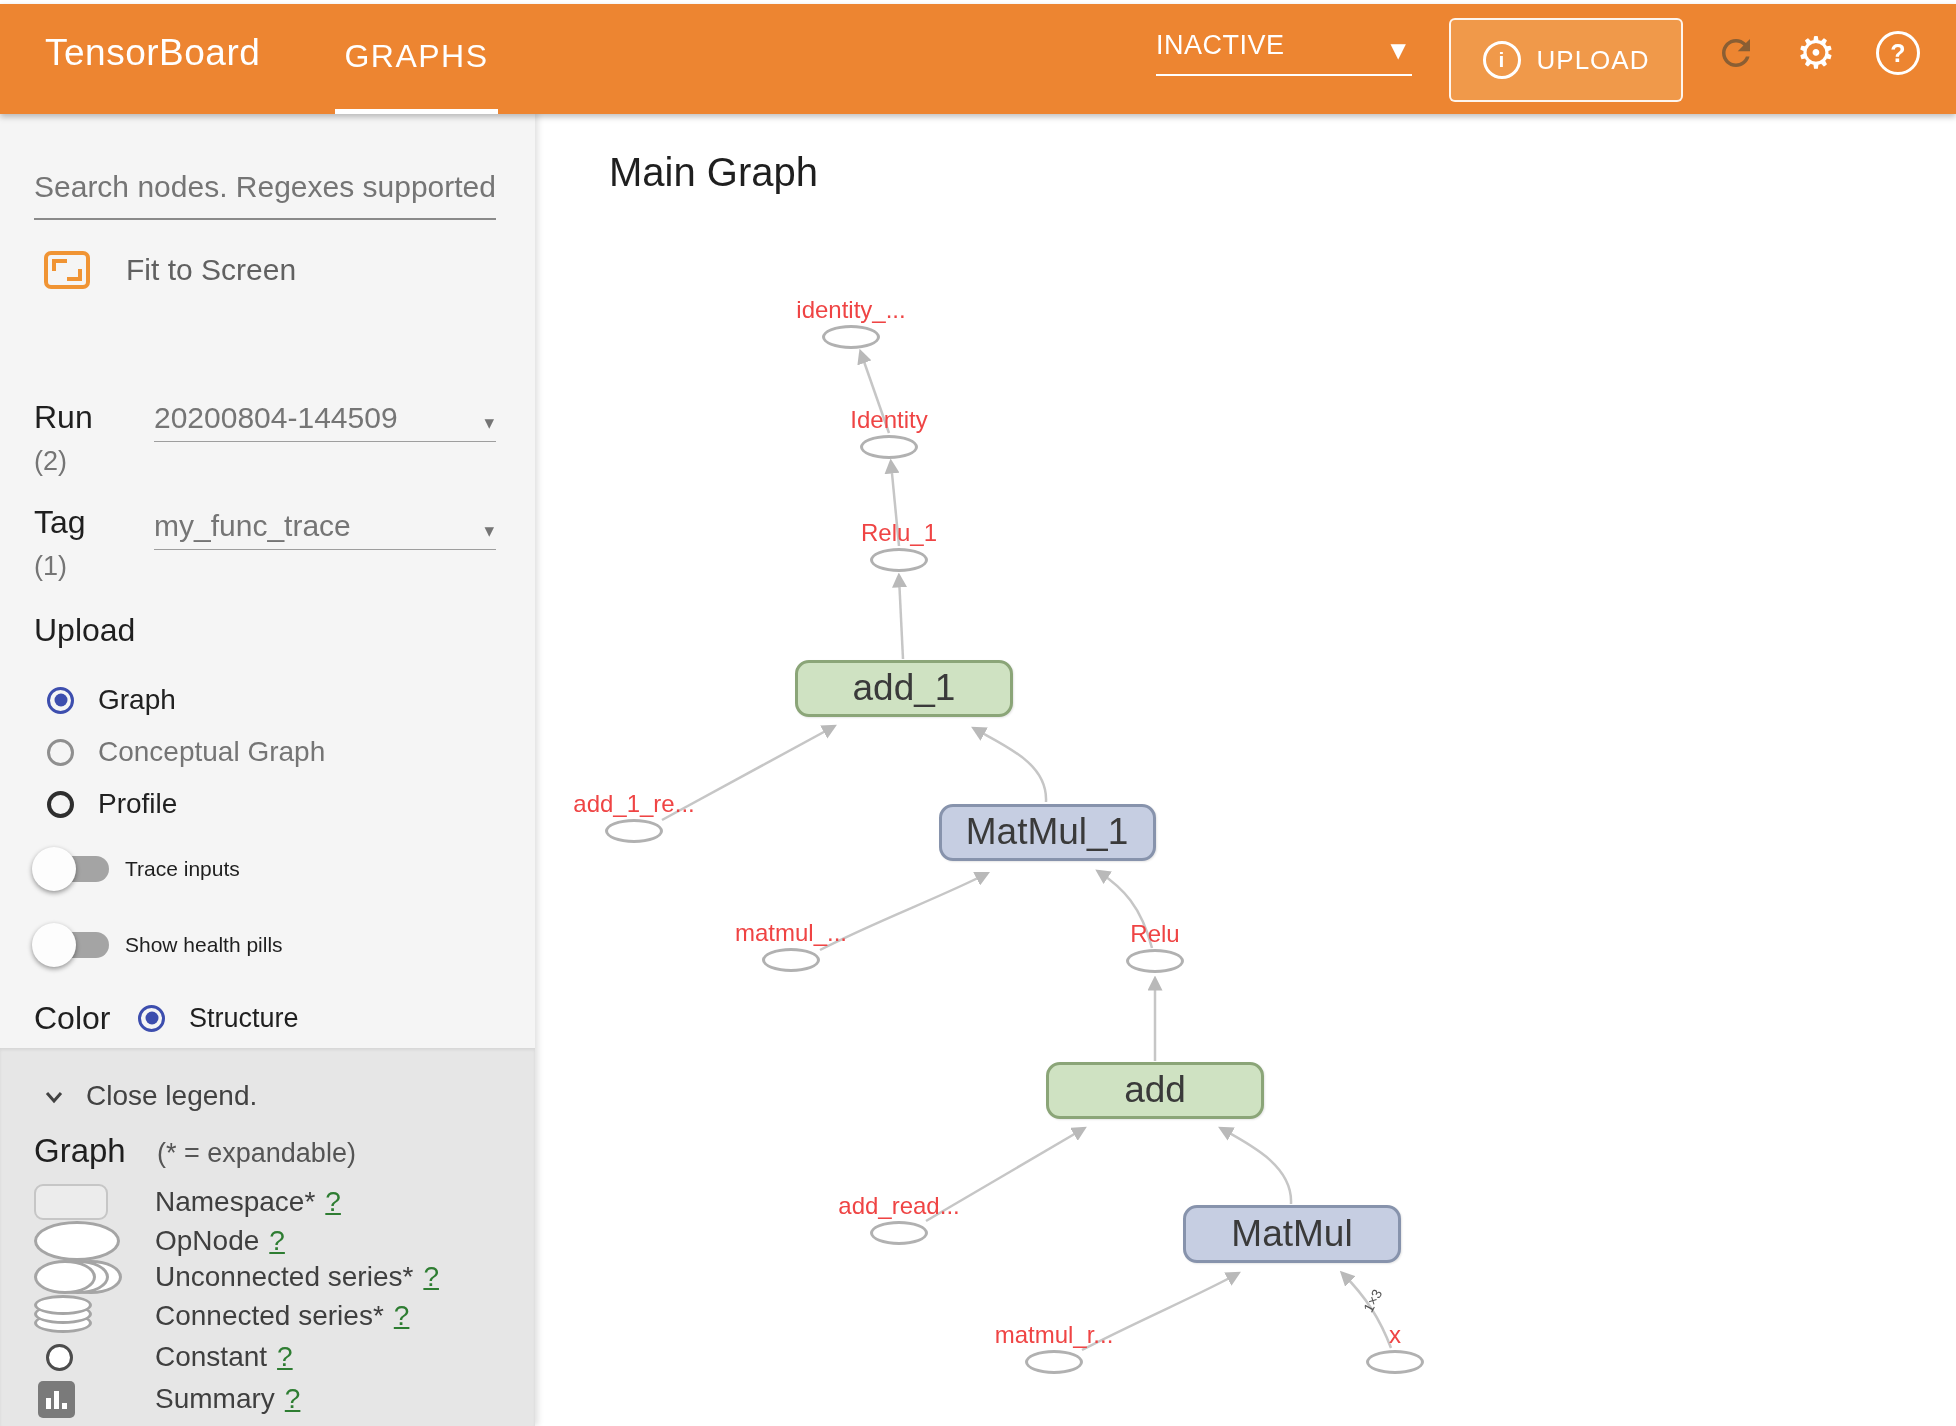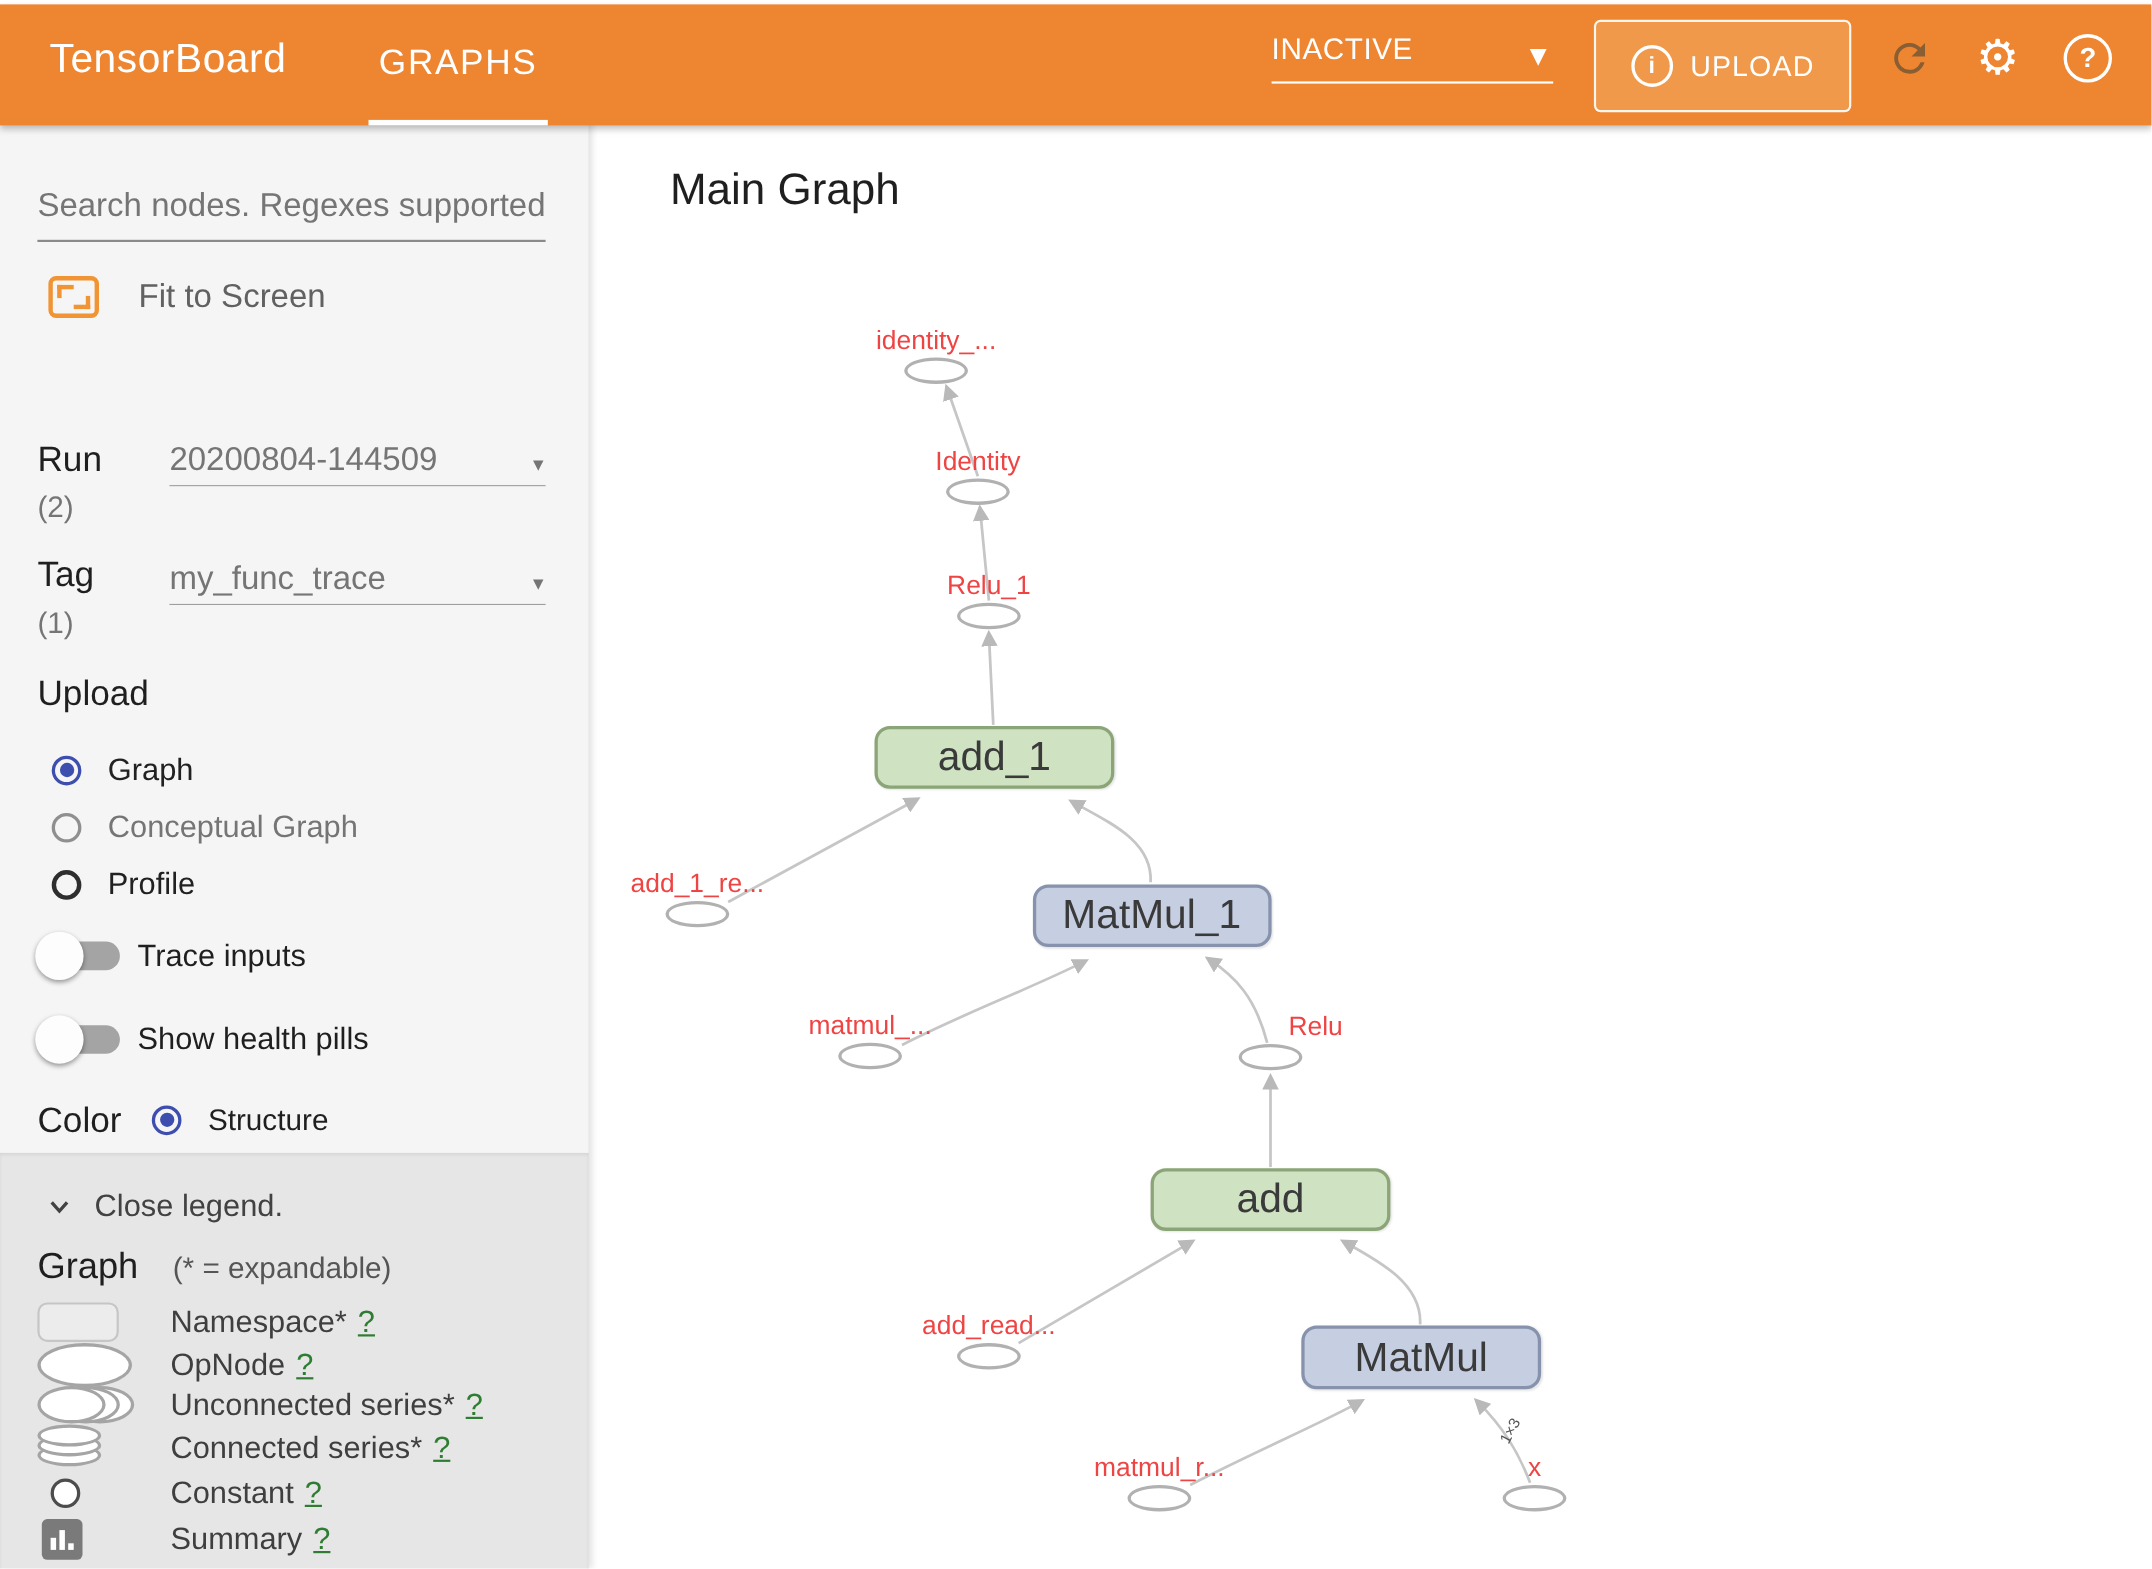--- a/index.html
+++ b/index.html
@@ -76,21 +76,21 @@
       background:var(--radio-selected);transform:translate(-50%,-50%)}
   .radio-label{font-size:28px;color:#212121}
   .radio-label.muted{color:#757575}
 
   #toggles{position:absolute;left:35px;top:735px}
   .toggle-row{display:flex;align-items:center;gap:16px;height:48px;margin-bottom:28px;cursor:pointer}
   .switch{position:relative;width:74px;height:48px;flex:none}
   .track{position:absolute;left:2px;top:11px;width:72px;height:26px;border-radius:13px;background:#a4a4a4}
   .knob{position:absolute;left:-3px;top:2px;width:44px;height:44px;border-radius:50%;background:#fdfdfd;
       box-shadow:0 2px 5px rgba(0,0,0,.4)}
-  .toggle-label{font-size:28px;color:#1f1f1f}
+  .toggle-label{font-size:21px;color:#1f1f1f}
 
   .color-row{position:absolute;left:34px;top:888px;display:flex;align-items:center;height:40px}
   .color-label{font-size:32px;color:#1f1f1f;width:104px}
   .color-row .radio{margin-right:24px}
   .color-option{font-size:27px;color:#1f1f1f}
 
   
   .legend{position:absolute;left:0;top:938px;width:535px;height:378px;background:var(--legend-bg);
       box-shadow:inset 0 2px 3px rgba(0,0,0,.07)}
   .close-row{position:absolute;left:40px;top:28px;height:40px;display:flex;align-items:center;gap:18px;cursor:pointer}
@@ -330,21 +330,21 @@
       <div class="node-label" style="left: 889px; top: 406px;">Identity</div>
       <div class="g-ellipse" style="left: 860px; top: 435px;"></div>
       <div class="node-label" style="left: 899px; top: 519px;">Relu_1</div>
       <div class="g-ellipse" style="left: 870px; top: 548px;"></div>
       <div class="g-op op-green" style="left: 795px; top: 659.5px; width: 218px; height: 57px;">add_1</div>
       <div class="node-label" style="left: 634px; top: 790px;">add_1_re...</div>
       <div class="g-ellipse" style="left: 605px; top: 819px;"></div>
       <div class="g-op op-blue" style="left: 938.5px; top: 803.5px; width: 217px; height: 57px;">MatMul_1</div>
       <div class="node-label" style="left: 791px; top: 919px;">matmul_...</div>
       <div class="g-ellipse" style="left: 762px; top: 948px;"></div>
-      <div class="node-label" style="left: 1155px; top: 920px; margin-left: 41px;">Relu</div>
+      <div class="node-label" style="left: 1155px; top: 920px;">Relu</div>
       <div class="g-ellipse" style="left: 1126px; top: 949px;"></div>
       <div class="g-op op-green" style="left: 1046px; top: 1061.5px; width: 218px; height: 57px;">add</div>
       <div class="node-label" style="left: 899px; top: 1192px;">add_read...</div>
       <div class="g-ellipse" style="left: 870px; top: 1221px;"></div>
       <div class="g-op op-blue" style="left: 1183px; top: 1205px; width: 218px; height: 58px;">MatMul</div>
       <div class="node-label" style="left: 1054px; top: 1321px;">matmul_r...</div>
       <div class="g-ellipse" style="left: 1025px; top: 1350px;"></div>
       <div class="node-label" style="left: 1395px; top: 1321px;">x</div>
       <div class="g-ellipse" style="left: 1366px; top: 1350px;"></div>
     </div>

